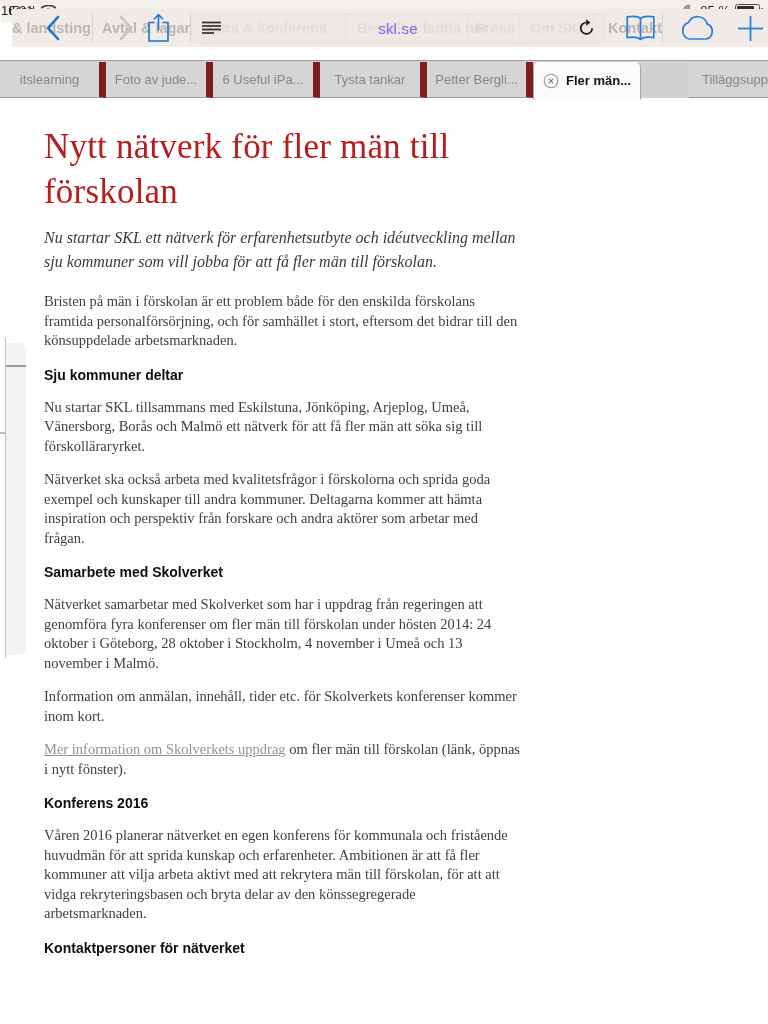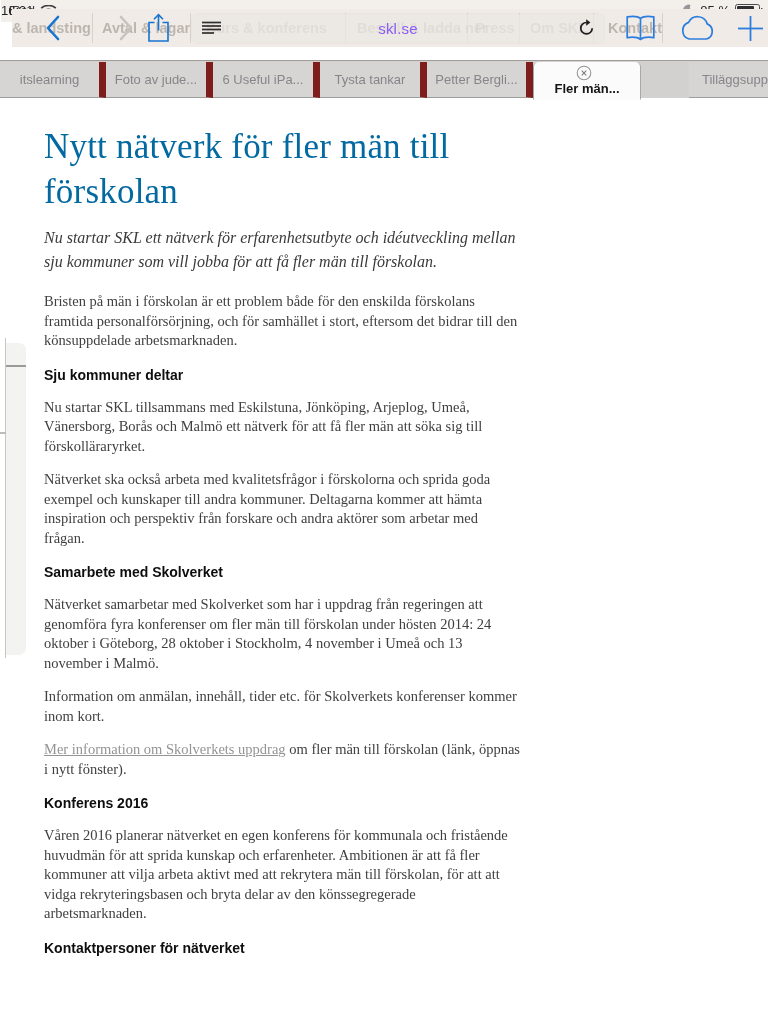--- a/index.html
+++ b/index.html
@@ -51,35 +51,35 @@
   .tab{
     position:absolute;top:1px;height:36px;box-sizing:border-box;
     background:#d6d5d4;border-right:7px solid #7f1d1d;border-bottom:1px solid #9d9d9c;
     display:flex;align-items:center;justify-content:center;
     font-size:13px;color:#86868a;white-space:nowrap;overflow:hidden;
   }
   .tab.active{
     background:#fbfbfb;border-bottom:1px solid #fbfbfb;
     border-left:1px solid #a8a8a7;border-right:1px solid #a8a8a7;
     border-radius:5px 5px 0 0;
-    color:#151515;font-weight:bold;z-index:2;height:38px;flex-direction:column;
+    color:#151515;font-weight:bold;z-index:2;height:38px;
   }
   .tab .close{display:flex;align-items:center;margin-right:7px;}
   .tab .more{position:absolute;right:9px;color:#1673d2;font-size:15px;letter-spacing:1.5px;font-weight:bold;}
   
   .content{
     position:absolute;left:0;top:98px;width:768px;height:926px;background:#ffffff;
   }
   .article{
     position:absolute;left:44px;top:0;width:476px;
     color:#404040;font-size:14.5px;line-height:19.5px;
   }
   .article h1{
     font-family:"Liberation Serif", serif;font-weight:normal;
-    font-size:35px;line-height:45px;color:#0369a1;
+    font-size:35px;line-height:45px;color:#b91c1c;
     margin:0 0 12px;padding-top:26px;letter-spacing:.2px;
   }
   .article .intro{
     font-family:"Liberation Serif", serif;font-style:italic;
     font-size:16px;line-height:24px;color:#3a3a3a;margin:0 0 18px;
   }
   .article p{margin:0 0 14px;font-family:Liberation Serif, serif;}
   .article h2{
     font-size:14px;line-height:20px;color:#0e0e0e;
     margin:10px 0 13px;font-weight:bold;

